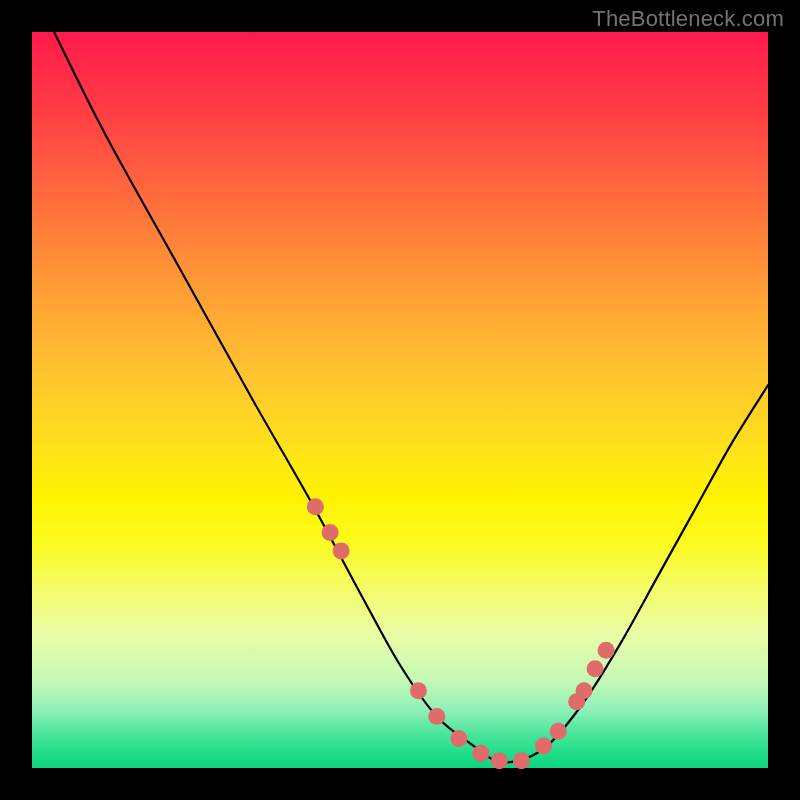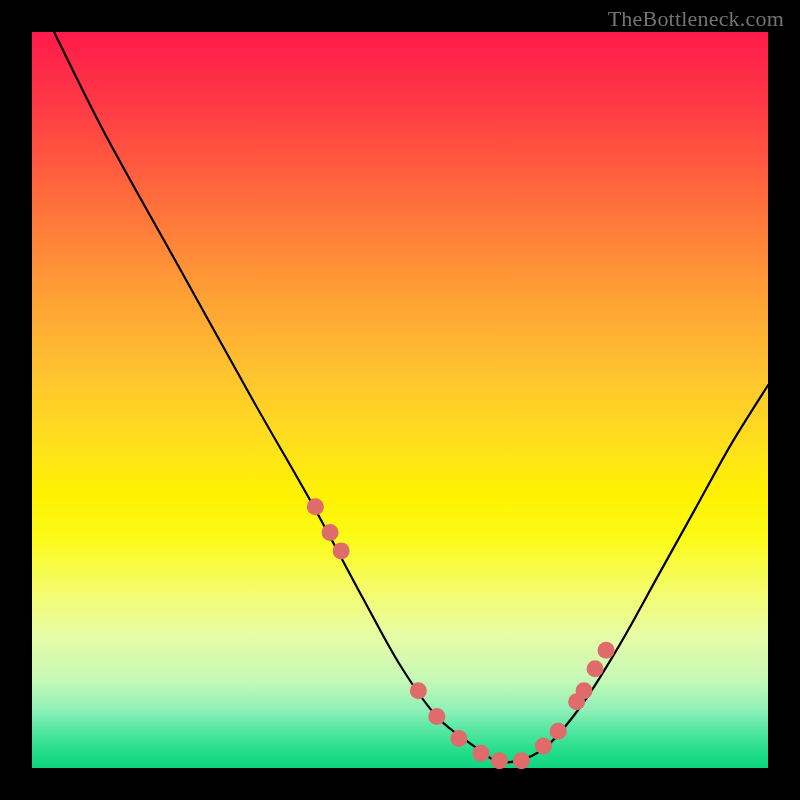--- a/index.html
+++ b/index.html
@@ -40,21 +40,21 @@
       #90f1b8 92%,
       #52e69f 95%,
       #1fdd88 98%,
       #0fd47f 100%
     );
   }
   .watermark {
     position: absolute;
     top: 6px;
     right: 16px;
-    font-family: Liberation Serif, serif;
+    font-family: Liberation Sans, sans-serif;
     font-size: 22px;
     color: #737373;
     letter-spacing: 0.2px;
   }
   svg.curve {
     position: absolute;
     left: 32px;
     top: 32px;
     width: 736px;
     height: 736px;

